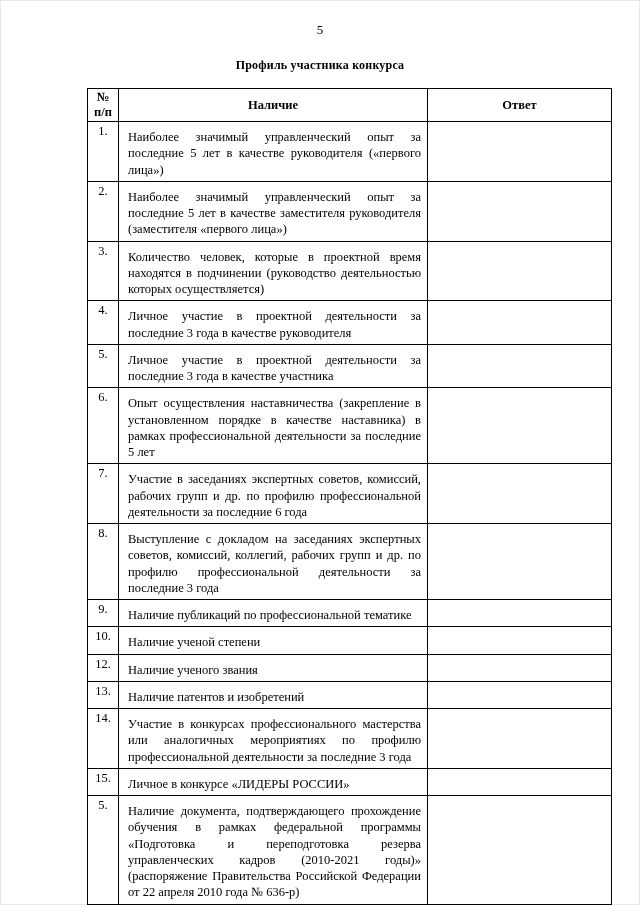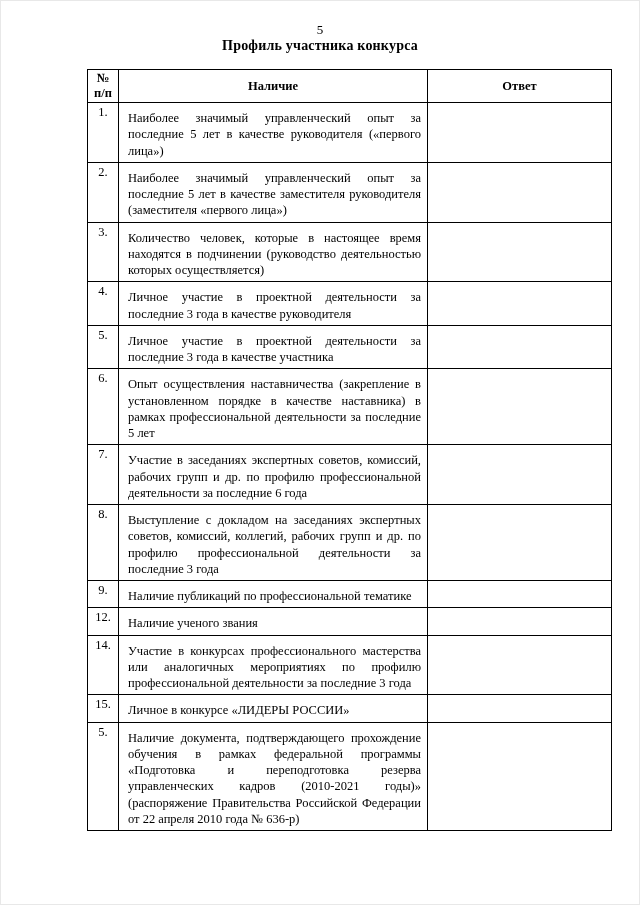--- a/index.html
+++ b/index.html
@@ -19,21 +19,22 @@
     border: 1px solid #e8e8e8;
   }
   .page-number {
     text-align: center;
     padding-top: 21px;
     font-size: 13px;
   }
   .doc-title {
     text-align: center;
     font-weight: bold;
-    font-size: 14px;
+    font-size: 12px;
+    margin-top: 20px;
     letter-spacing: 0.2px;
   }
   table.profile-table {
     border-collapse: collapse;
     margin-top: 15px;
     margin-left: 86px;
     width: 524px;
     table-layout: fixed;
   }
   .profile-table td, .profile-table th {
@@ -99,21 +100,21 @@
     </tr>
 
     <tr>
       <td class="cell-num">2.</td>
       <td class="cell-question">Наиболее значимый управленческий опыт за последние 5 лет в качестве заместителя руководителя (заместителя «первого лица»)</td>
       <td class="cell-answer"></td>
     </tr>
 
     <tr>
       <td class="cell-num">3.</td>
-      <td class="cell-question">Количество человек, которые в настоящее время находятся в подчинении (руководство деятельностью которых осуществляется)</td>
+      <td class="cell-question">Количество человек, которые в проектной время находятся в подчинении (руководство деятельностью которых осуществляется)</td>
       <td class="cell-answer"></td>
     </tr>
 
     <tr>
       <td class="cell-num">4.</td>
       <td class="cell-question">Личное участие в проектной деятельности за последние 3 года в качестве руководителя</td>
       <td class="cell-answer"></td>
     </tr>
 
     <tr>
@@ -139,28 +140,38 @@
       <td class="cell-question">Выступление с докладом на заседаниях экспертных советов, комиссий, коллегий, рабочих групп и др. по профилю профессиональной деятельности за последние 3 года</td>
       <td class="cell-answer"></td>
     </tr>
 
     <tr>
       <td class="cell-num">9.</td>
       <td class="cell-question">Наличие публикаций по профессиональной тематике</td>
       <td class="cell-answer"></td>
     </tr>
 
+    <tr>
+      <td class="cell-num">10.</td>
+      <td class="cell-question">Наличие ученой степени</td>
+      <td class="cell-answer"></td>
+    </tr>
 
 
     <tr>
       <td class="cell-num">12.</td>
       <td class="cell-question">Наличие ученого звания</td>
       <td class="cell-answer"></td>
     </tr>
 
+    <tr>
+      <td class="cell-num">13.</td>
+      <td class="cell-question">Наличие патентов и изобретений</td>
+      <td class="cell-answer"></td>
+    </tr>
 
     <tr>
       <td class="cell-num">14.</td>
       <td class="cell-question">Участие в конкурсах профессионального мастерства или аналогичных мероприятиях по профилю профессиональной деятельности за последние 3 года</td>
       <td class="cell-answer"></td>
     </tr>
 
     <tr>
       <td class="cell-num">15.</td>
       <td class="cell-question">Личное в конкурсе «ЛИДЕРЫ РОССИИ»</td>

